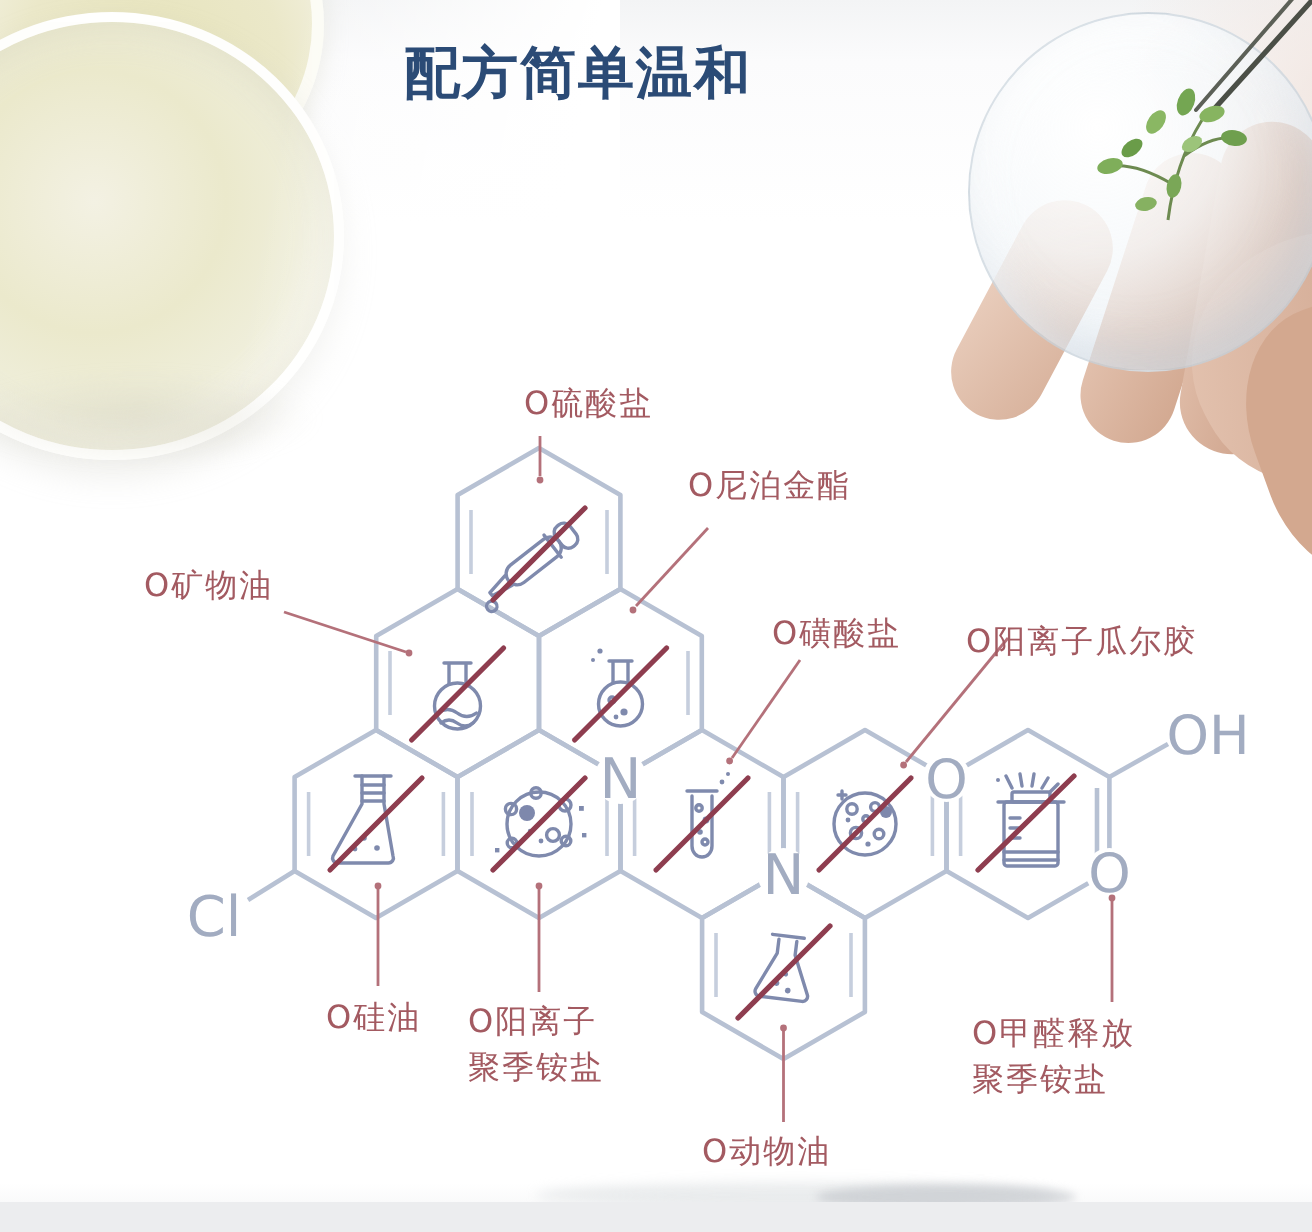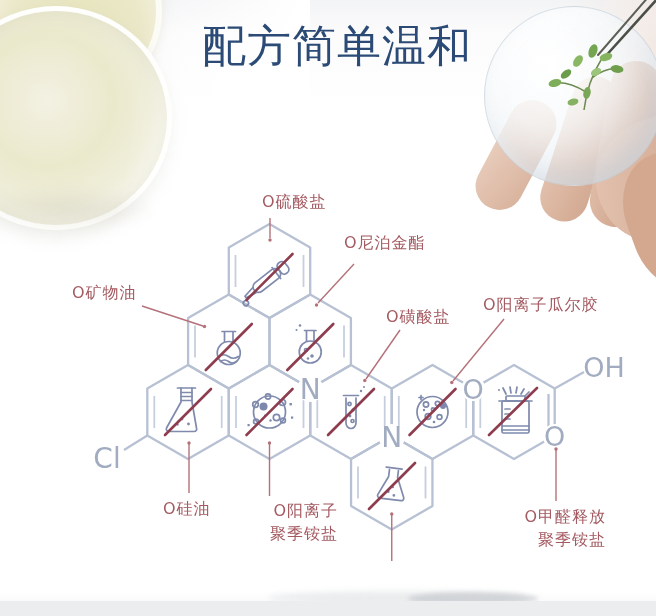--- a/index.html
+++ b/index.html
@@ -39,31 +39,31 @@
     background:radial-gradient(circle at 36% 32%, rgba(255,255,255,.95) 0%, rgba(246,249,251,.8) 38%, rgba(233,239,244,.55) 62%, rgba(214,223,231,.6) 82%, rgba(201,211,220,.75) 91%, rgba(236,241,245,.2) 100%);
     border:1px solid rgba(180,192,204,.45);
     box-shadow:inset -6px -10px 24px rgba(180,195,208,.35), inset 8px 12px 20px rgba(255,255,255,.8);}
   
   .smudge-a{left:268px;top:591px;width:260px;height:13px;border-radius:50%;background:rgba(206,209,213,.38);filter:blur(3px);}
   .smudge-b{left:408px;top:592px;width:130px;height:13px;border-radius:50%;background:rgba(184,188,194,.5);filter:blur(2px);}
   .bottom-strip{left:0;top:601px;width:656px;height:15px;background:#ecedef;}
   
   svg.art{position:absolute;left:0;top:0;z-index:5;}
   
-  .title-line{position:absolute;z-index:7;color:#2b4b76;font-weight:400;font-size:44px;white-space:nowrap;line-height:1.1;}
+  .title-line{position:absolute;z-index:7;color:#2b4b76;font-weight:700;font-size:28px;white-space:nowrap;line-height:1.1;}
   .t1{left:202px;top:22px;letter-spacing:1px;}
   .t2{left:206px;top:80px;letter-spacing:5px;}
   
   .ing-label{position:absolute;z-index:6;color:#a35a61;font-size:16px;letter-spacing:1px;line-height:22.5px;white-space:nowrap;}
-  .ctr{text-align:right;white-space:normal;}
+  .ctr{text-align:left;white-space:normal;}
   .lb-sulfate{left:262px;top:191px;}
   .lb-paraben{left:344px;top:232px;}
   .lb-mineral{left:72px;top:282px;}
   .lb-sulfonate{left:386px;top:306px;}
-  .lb-guar{left:483px;top:294px;}
+  .lb-guar{left:483px;top:310px;}
   .lb-silicone{left:150px;top:498px;margin-left:13px;}
   .lb-polyquat{left:234px;top:500px;width:104px;}
   .lb-animal{left:351px;top:565px;}
   .lb-formaldehyde{left:486px;top:506px;width:120px;}
 </style>
 </head>
 <body>
 
 <div class="stage">
 
@@ -296,18 +296,19 @@
   <div class="ing-label lb-sulfate">O硫酸盐</div>
   <div class="ing-label lb-paraben">O尼泊金酯</div>
   <div class="ing-label lb-mineral">O矿物油</div>
   <div class="ing-label lb-sulfonate">O磺酸盐</div>
   <div class="ing-label lb-guar">O阳离子瓜尔胶</div>
   <div class="ing-label lb-silicone">O硅油</div>
   <div class="ing-label ctr lb-polyquat">
     <div>O阳离子</div>
     <div>聚季铵盐</div>
   </div>
+  <div class="ing-label lb-animal">O动物油</div>
   <div class="ing-label ctr lb-formaldehyde">
     <div>O甲醛释放</div>
     <div>聚季铵盐</div>
   </div>
 
 </div>
 
 </body></html>

